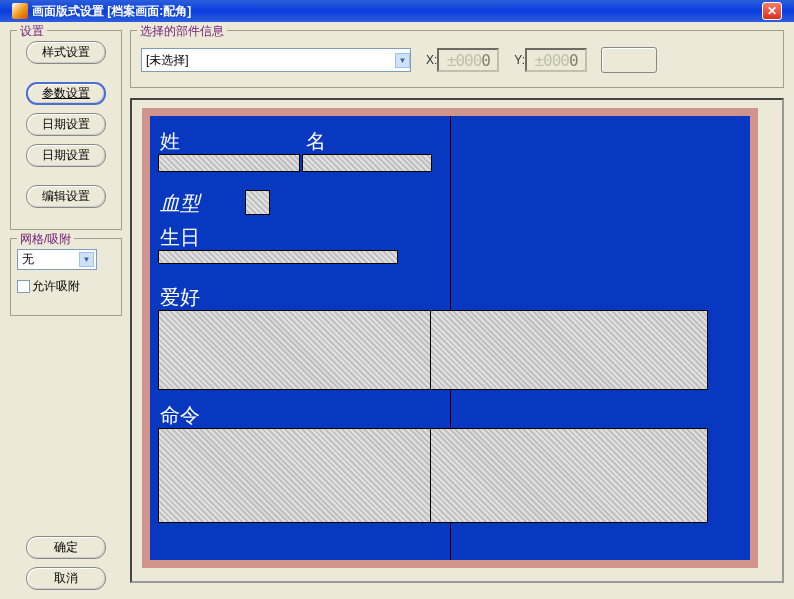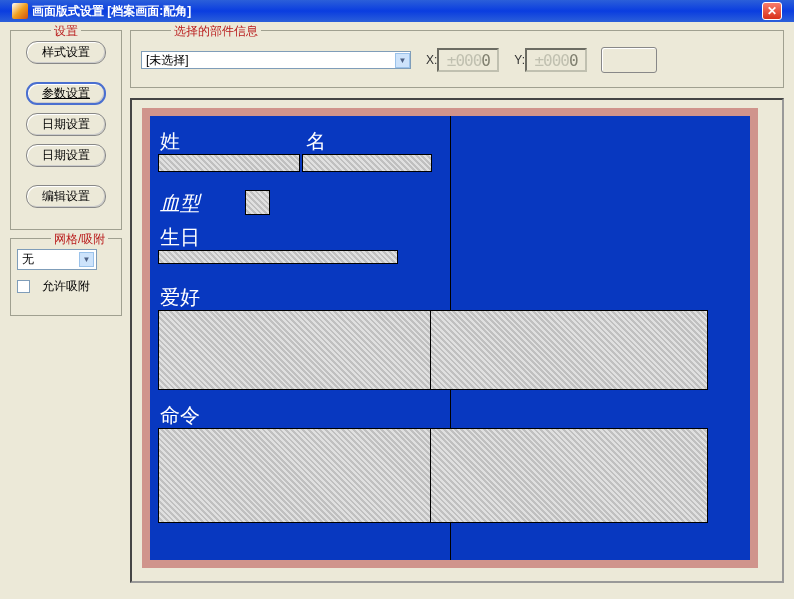--- a/index.html
+++ b/index.html
@@ -54,23 +54,22 @@
   border: 1px solid #a0a090;
   padding: 10px 6px 6px 6px;
   margin-bottom: 8px;
 }
 .legend {
   position: absolute;
   top: -8px;
   left: 6px;
   background: #ece9d8;
   padding: 0 3px;
-  color: #b91c1c;
-  font-size: 12px;
-  margin-left: 34px;
+  color: #701a75;
+  font-size: 12px;
 }
 .btn {
   width: 80px;
   height: 23px;
   background: #ece9d8;
   border: 1px solid #888;
   border-radius: 11px;
   box-shadow: inset 1px 1px 0 #fff, inset -1px -1px 0 #ccc;
   cursor: pointer;
   font-size: 12px;
@@ -98,21 +97,21 @@
   border: 1px solid #9ac2ea;
   display: flex;
   align-items: center;
   justify-content: center;
   color: #4d6185;
   font-size: 8px;
 }
 .checkbox-row {
   display: flex;
   align-items: center;
-  gap: 12px;
+  gap: 2px;
 }
 .checkbox {
   width: 13px; height: 13px;
   border: 1px solid #7f9db9;
   background: white;
 }
 .bottom-buttons {
   margin-top: 220px;
 }
 .right-panel {
@@ -123,21 +122,21 @@
   position: relative;
   border: 1px solid #a0a090;
   padding: 12px 10px 10px 10px;
   height: 58px;
   display: flex;
   align-items: center;
   gap: 0;
 }
 .combo {
   width: 270px;
-  height: 18px;
+  height: 24px;
   border: 1px solid #7f9db9;
   background: white;
   display: flex;
   align-items: center;
 }
 .combo-text { flex: 1; padding-left: 4px; }
 .coord-label { color: #333; margin-left: 15px; }
 .coord-box {
   width: 62px; height: 24px;
   border: 2px inset #c0c0b0;
@@ -225,20 +224,24 @@
       <div class="dropdown">
         <span class="dropdown-text">无</span>
         <span class="dropdown-arrow">▼</span>
       </div>
       <div class="checkbox-row">
         <div class="checkbox"></div>
         <span>允许吸附</span>
       </div>
     </div>
 
+    <div class="bottom-buttons">
+      <button class="btn">确定</button>
+      <button class="btn">取消</button>
+    </div>
   </div>
 
   <div class="right-panel">
     <div class="info-fieldset">
       <div class="legend">选择的部件信息</div>
       <div class="combo">
         <span class="combo-text">[未选择]</span>
         <span class="dropdown-arrow">▼</span>
       </div>
       <span class="coord-label">X:</span>

